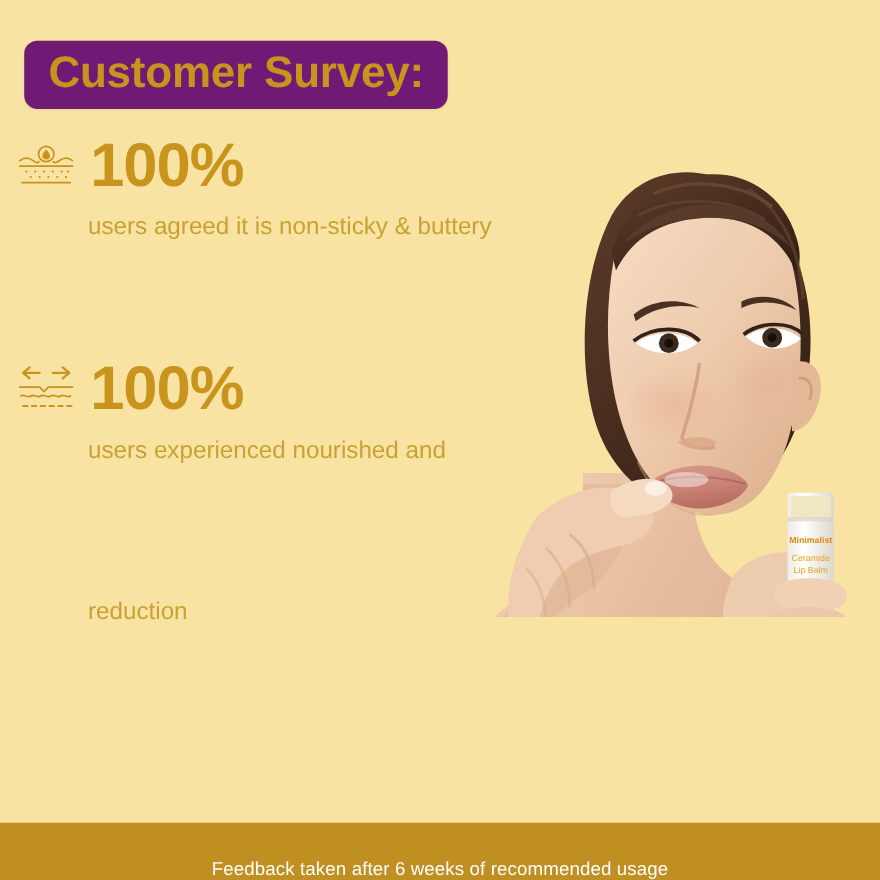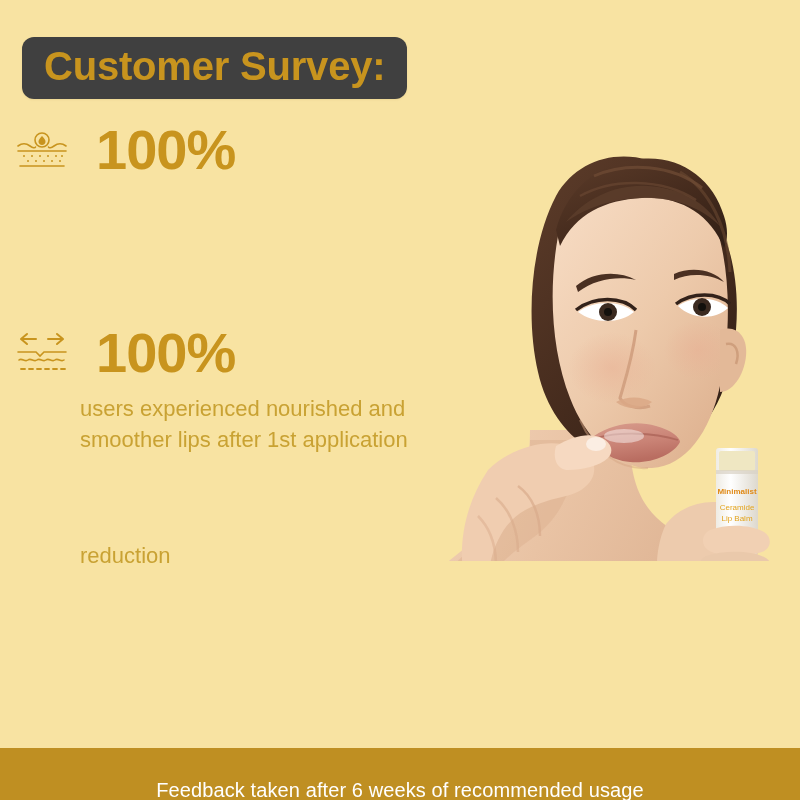--- a/index.html
+++ b/index.html
@@ -27,42 +27,42 @@
     overflow: hidden;
   }
   .photo-svg { display: block; width: 420px; height: 748px; }
 
   
   .title-badge {
     position: absolute;
     left: 22px;
     top: 37px;
     padding: 9px 22px 13px 22px;
-    background: #404040;
+    background: #701a75;
     border-radius: 12px;
     box-shadow: 0 1px 2px rgba(140,110,30,.10);
   }
   .title-text {
     font-size: 40px;
     font-weight: bold;
     color: #c8941e;
     letter-spacing: -0.2px;
     line-height: 1;
     white-space: nowrap;
   }
 
   
   .stat {
     position: absolute;
     left: 0;
   }
   .stat-head {
     display: flex;
     align-items: center;
-    gap: 26px;
+    gap: 12px;
     padding-left: 14px;
   }
   .stat-icon { width: 56px; height: 50px; flex: 0 0 56px; }
   .stat-icon svg { display: block; width: 56px; height: 50px; }
   .stat-value {
     font-size: 56px;
     font-weight: bold;
     color: #c8941e;
     line-height: 1;
     letter-spacing: -1px;
@@ -88,21 +88,21 @@
     bottom: 0;
     width: 800px;
     height: 52px;
     background: #bf8f22;
     display: flex;
     align-items: center;
     justify-content: center;
   }
   .footer-text {
     color: #ffffff;
-    font-size: 20px;
+    font-size: 17px;
     letter-spacing: .1px;
     white-space: nowrap;
     margin-top: 32px;
   }
 </style>
 </head>
 <body>
 
 <div id="poster">
 
@@ -272,20 +272,23 @@
             <circle cx="14" cy="36" r="1"></circle>
               <circle cx="22" cy="36" r="1"></circle>
             <circle cx="30" cy="36" r="1"></circle>
               <circle cx="38" cy="36" r="1"></circle>
             <circle cx="46" cy="36" r="1"></circle>
           </g>
         </svg>
       </span>
       <span class="stat-value">100%</span>
     </div>
+    <div class="stat-desc">
+      <span>users agreed it is non-sticky &amp; buttery</span>
+    </div>
   </div>
 
   <div class="stat" id="stat-1">
     <div class="stat-head">
       <span class="stat-icon">
         <svg viewBox="0 0 56 50" xmlns="http://www.w3.org/2000/svg" aria-hidden="true">
           <g fill="none" stroke="#c8941e" stroke-width="2" stroke-linecap="round" stroke-linejoin="round">
             <path d="M22 11 H8"></path>
             <path d="M13 6 L7 11 L13 16"></path>
             <path d="M34 11 H48"></path>
@@ -304,21 +307,20 @@
                 <path d="M39 41 H43"></path>
                 <path d="M47 41 H51"></path>
             </g>
           </g>
         </svg>
       </span>
       <span class="stat-value">100%</span>
     </div>
     <div class="stat-desc">
       <span>users experienced nourished and</span>
-      <span>smoother lips after 1st application</span>
     </div>
   </div>
 
   <div class="stat" id="stat-2">
     <div class="stat-desc">
       <span>reduction</span>
     </div>
   </div>
 
   <div class="footer-bar">

